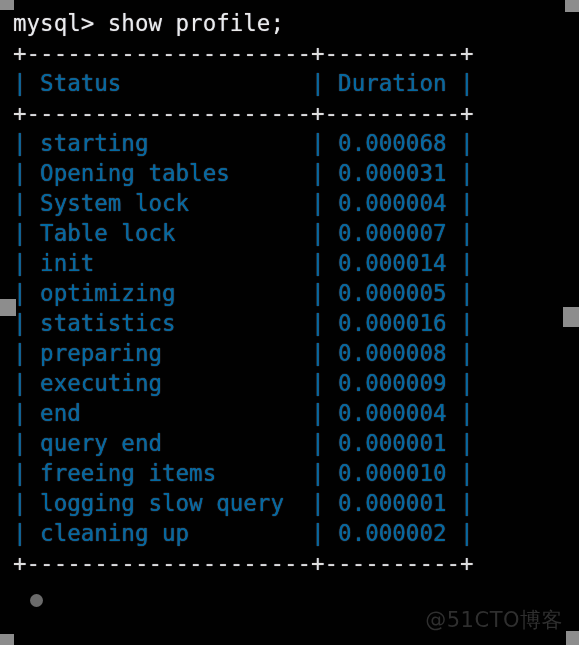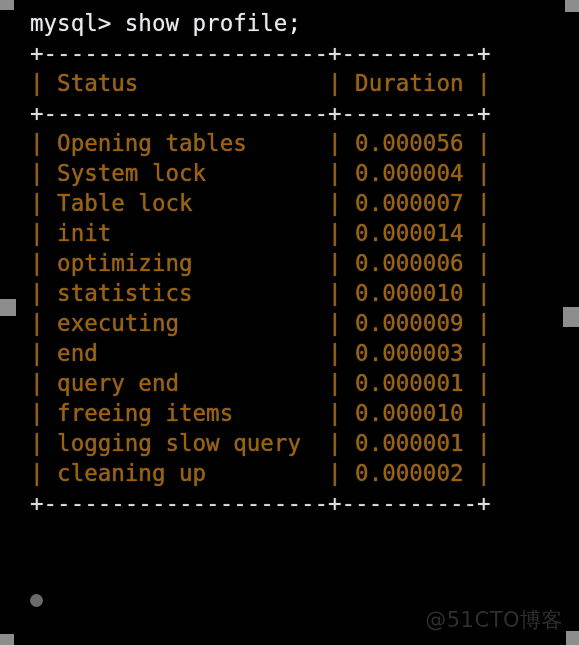--- a/index.html
+++ b/index.html
@@ -11,30 +11,30 @@
   body {
     font-family:"DejaVu Sans Mono","Liberation Mono",monospace;
     position:relative;
   }
 
   #terminal {
     position:absolute;
     left:0; top:0;
     width:579px; height:645px;
     background:#010101;
-    padding:8px 0 0 30px;
+    padding:8px 0 0 13px;
   }
 
   .line {
     height:30px;
     line-height:30px;
     font-size:22.5px;
     letter-spacing:0px;
     white-space:pre;
-    color:#a16207;
+    color:#0369a1;
     text-shadow:0 0 1px rgba(120,170,255,0.55), 0 0 2px rgba(255,140,40,0.22);
   }
 
   
   .rule {
     color:#dedede;
   }
 
   .cmd { color:#ececec; }
 
@@ -78,28 +78,30 @@
 <div id="terminal">
 
   <div class="line cmd">mysql&gt; show profile;</div>
 
   <div class="line rule">+---------------------+----------+</div>
 
   <div class="line">| Status              | Duration |</div>
 
   <div class="line rule">+---------------------+----------+</div>
 
-  <div class="line">| Opening tables      | 0.000056 |</div>
+  <div class="line">| starting            | 0.000068 |</div>
+  <div class="line">| Opening tables      | 0.000031 |</div>
   <div class="line">| System lock         | 0.000004 |</div>
   <div class="line">| Table lock          | 0.000007 |</div>
   <div class="line">| init                | 0.000014 |</div>
-  <div class="line">| optimizing          | 0.000006 |</div>
-  <div class="line">| statistics          | 0.000010 |</div>
+  <div class="line">| optimizing          | 0.000005 |</div>
+  <div class="line">| statistics          | 0.000016 |</div>
+  <div class="line">| preparing           | 0.000008 |</div>
   <div class="line">| executing           | 0.000009 |</div>
-  <div class="line">| end                 | 0.000003 |</div>
+  <div class="line">| end                 | 0.000004 |</div>
   <div class="line">| query end           | 0.000001 |</div>
   <div class="line">| freeing items       | 0.000010 |</div>
   <div class="line">| logging slow query  | 0.000001 |</div>
   <div class="line">| cleaning up         | 0.000002 |</div>
 
   <div class="line rule">+---------------------+----------+</div>
 
 
 </div>
 

